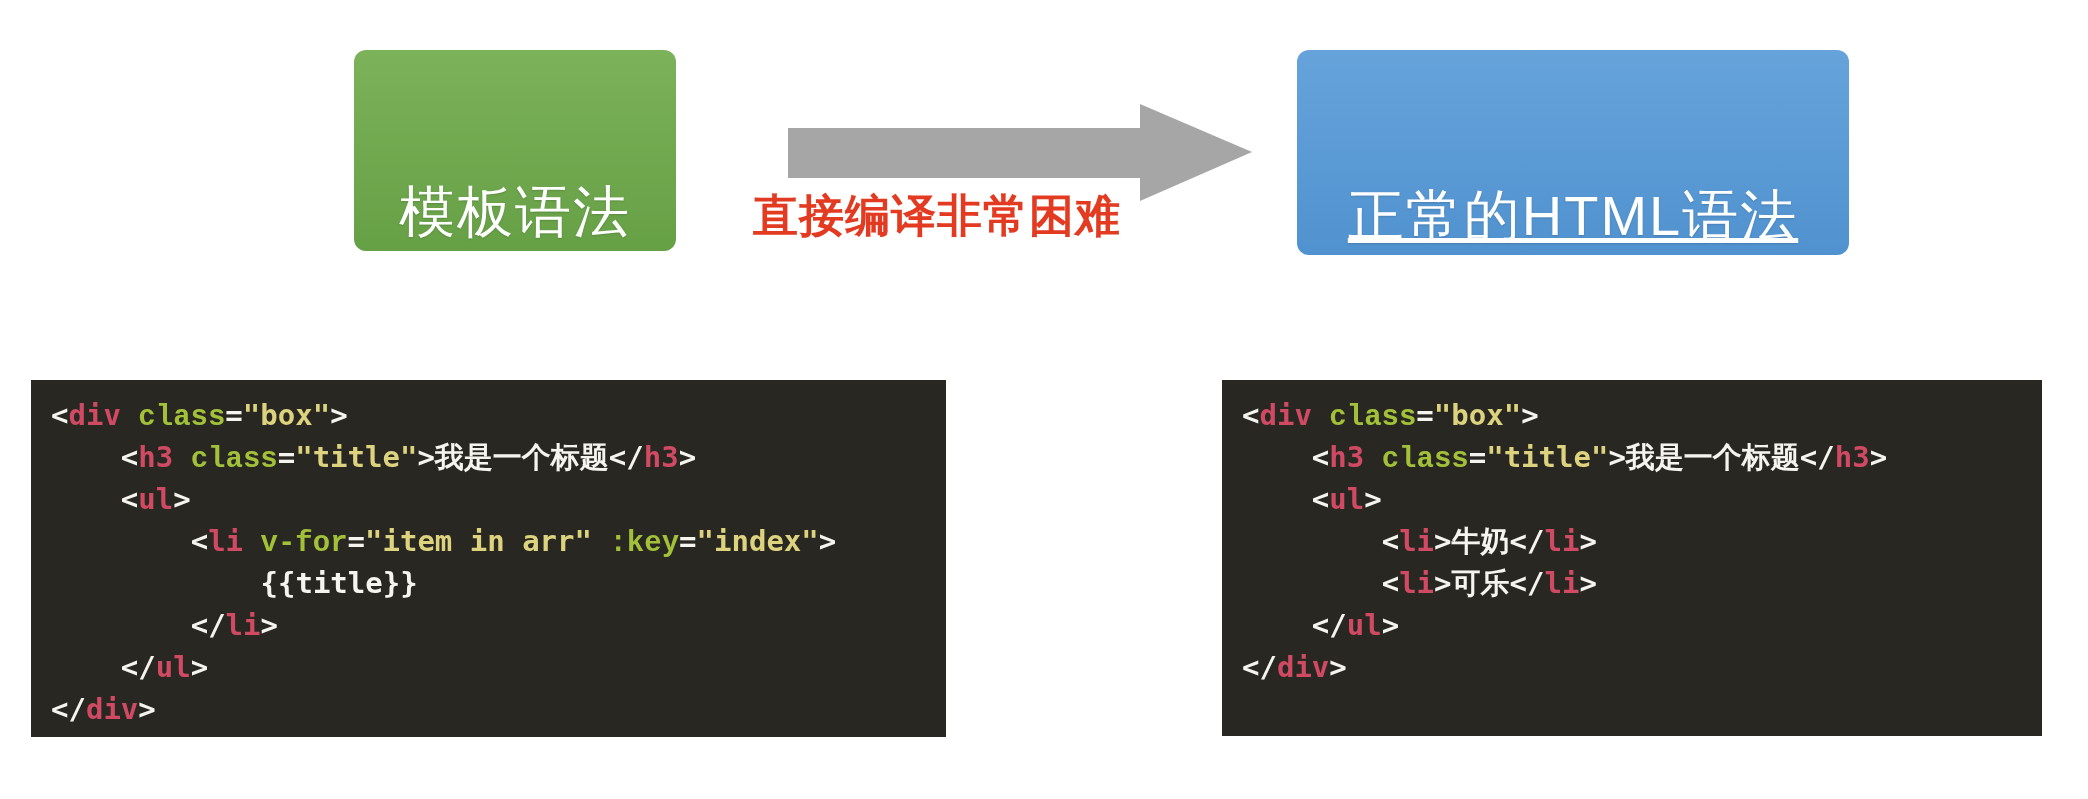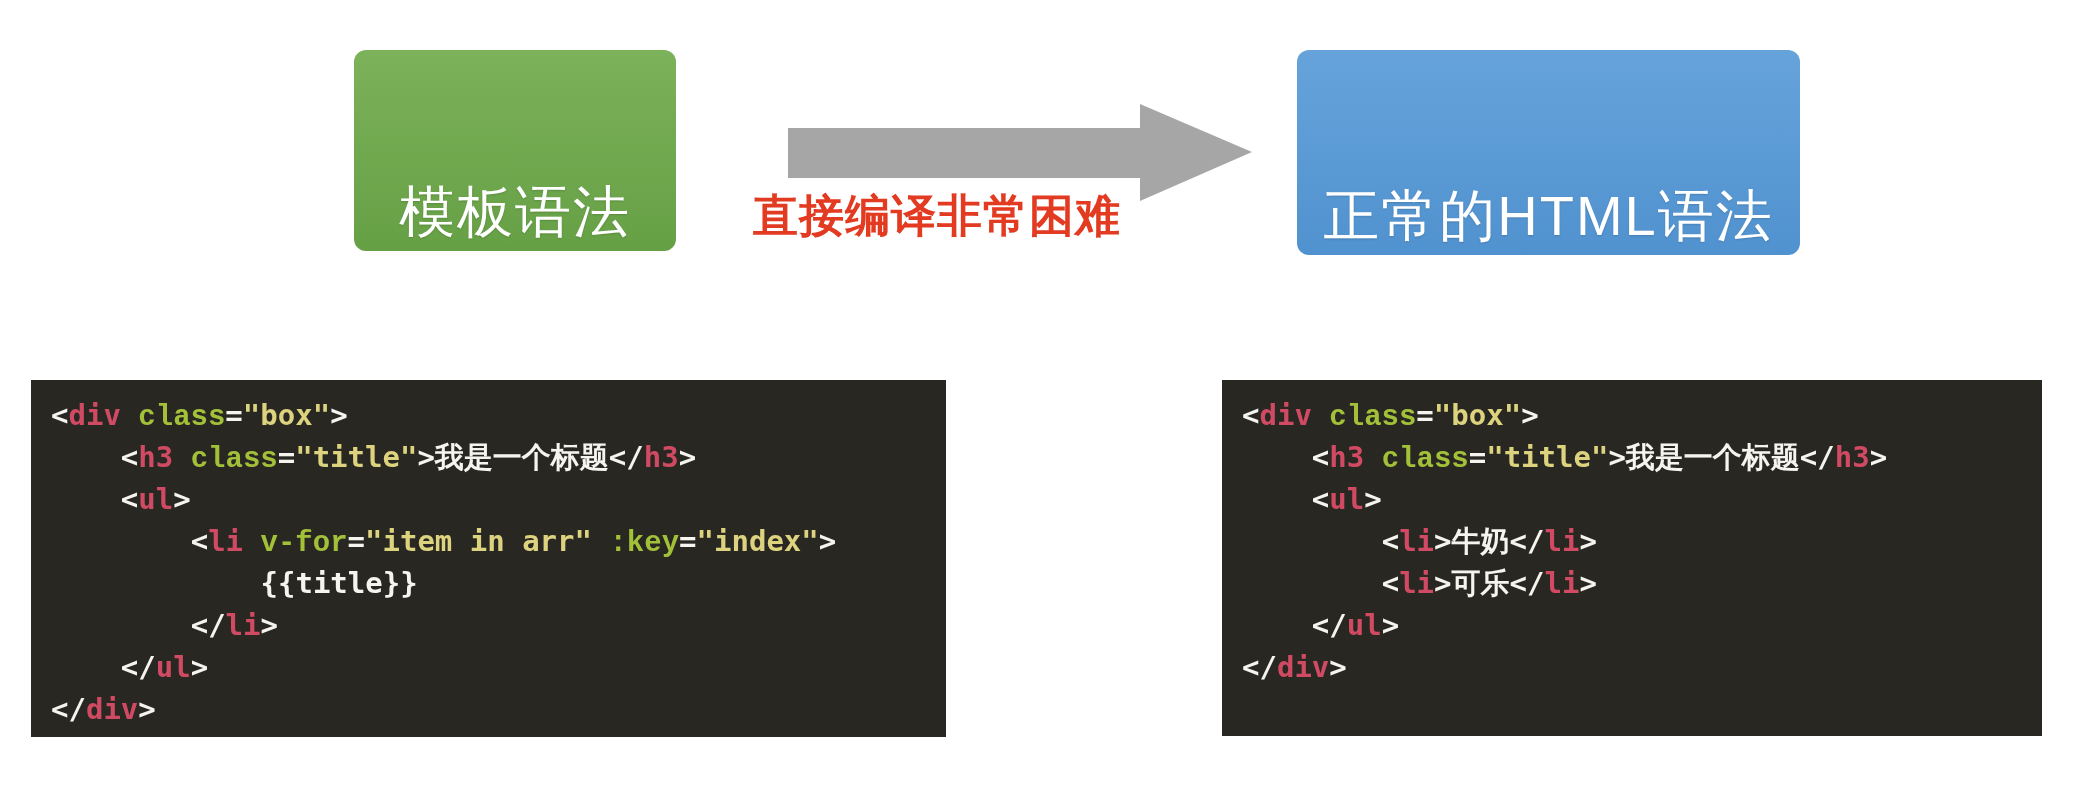--- a/index.html
+++ b/index.html
@@ -28,22 +28,23 @@
     border-radius:12px;
     font-size:56px;
     letter-spacing:2px;
     text-shadow:0 1px 2px rgba(0,0,0,0.15);
   }
   .shape-box.green{
     left:354px;top:50px;width:322px;height:201px;
     background:linear-gradient(to bottom,var(--green-top),var(--green-bottom));
   }
   .shape-box.blue{
-    left:1297px;top:50px;width:503px;height:205px;
+    left:1297px;top:50px;width:552px;height:205px;
     background:linear-gradient(to bottom,var(--blue-top),var(--blue-bottom));
+    text-decoration:underline;
   }
   .arrow-svg{
     position:absolute;left:788px;top:104px;width:464px;height:97px;
   }
   .arrow-label{
     position:absolute;left:753px;top:186px;width:400px;
     font-size:45px;font-weight:bold;color:var(--label-red);
     letter-spacing:1px;white-space:nowrap;
   }
   .code-block{

